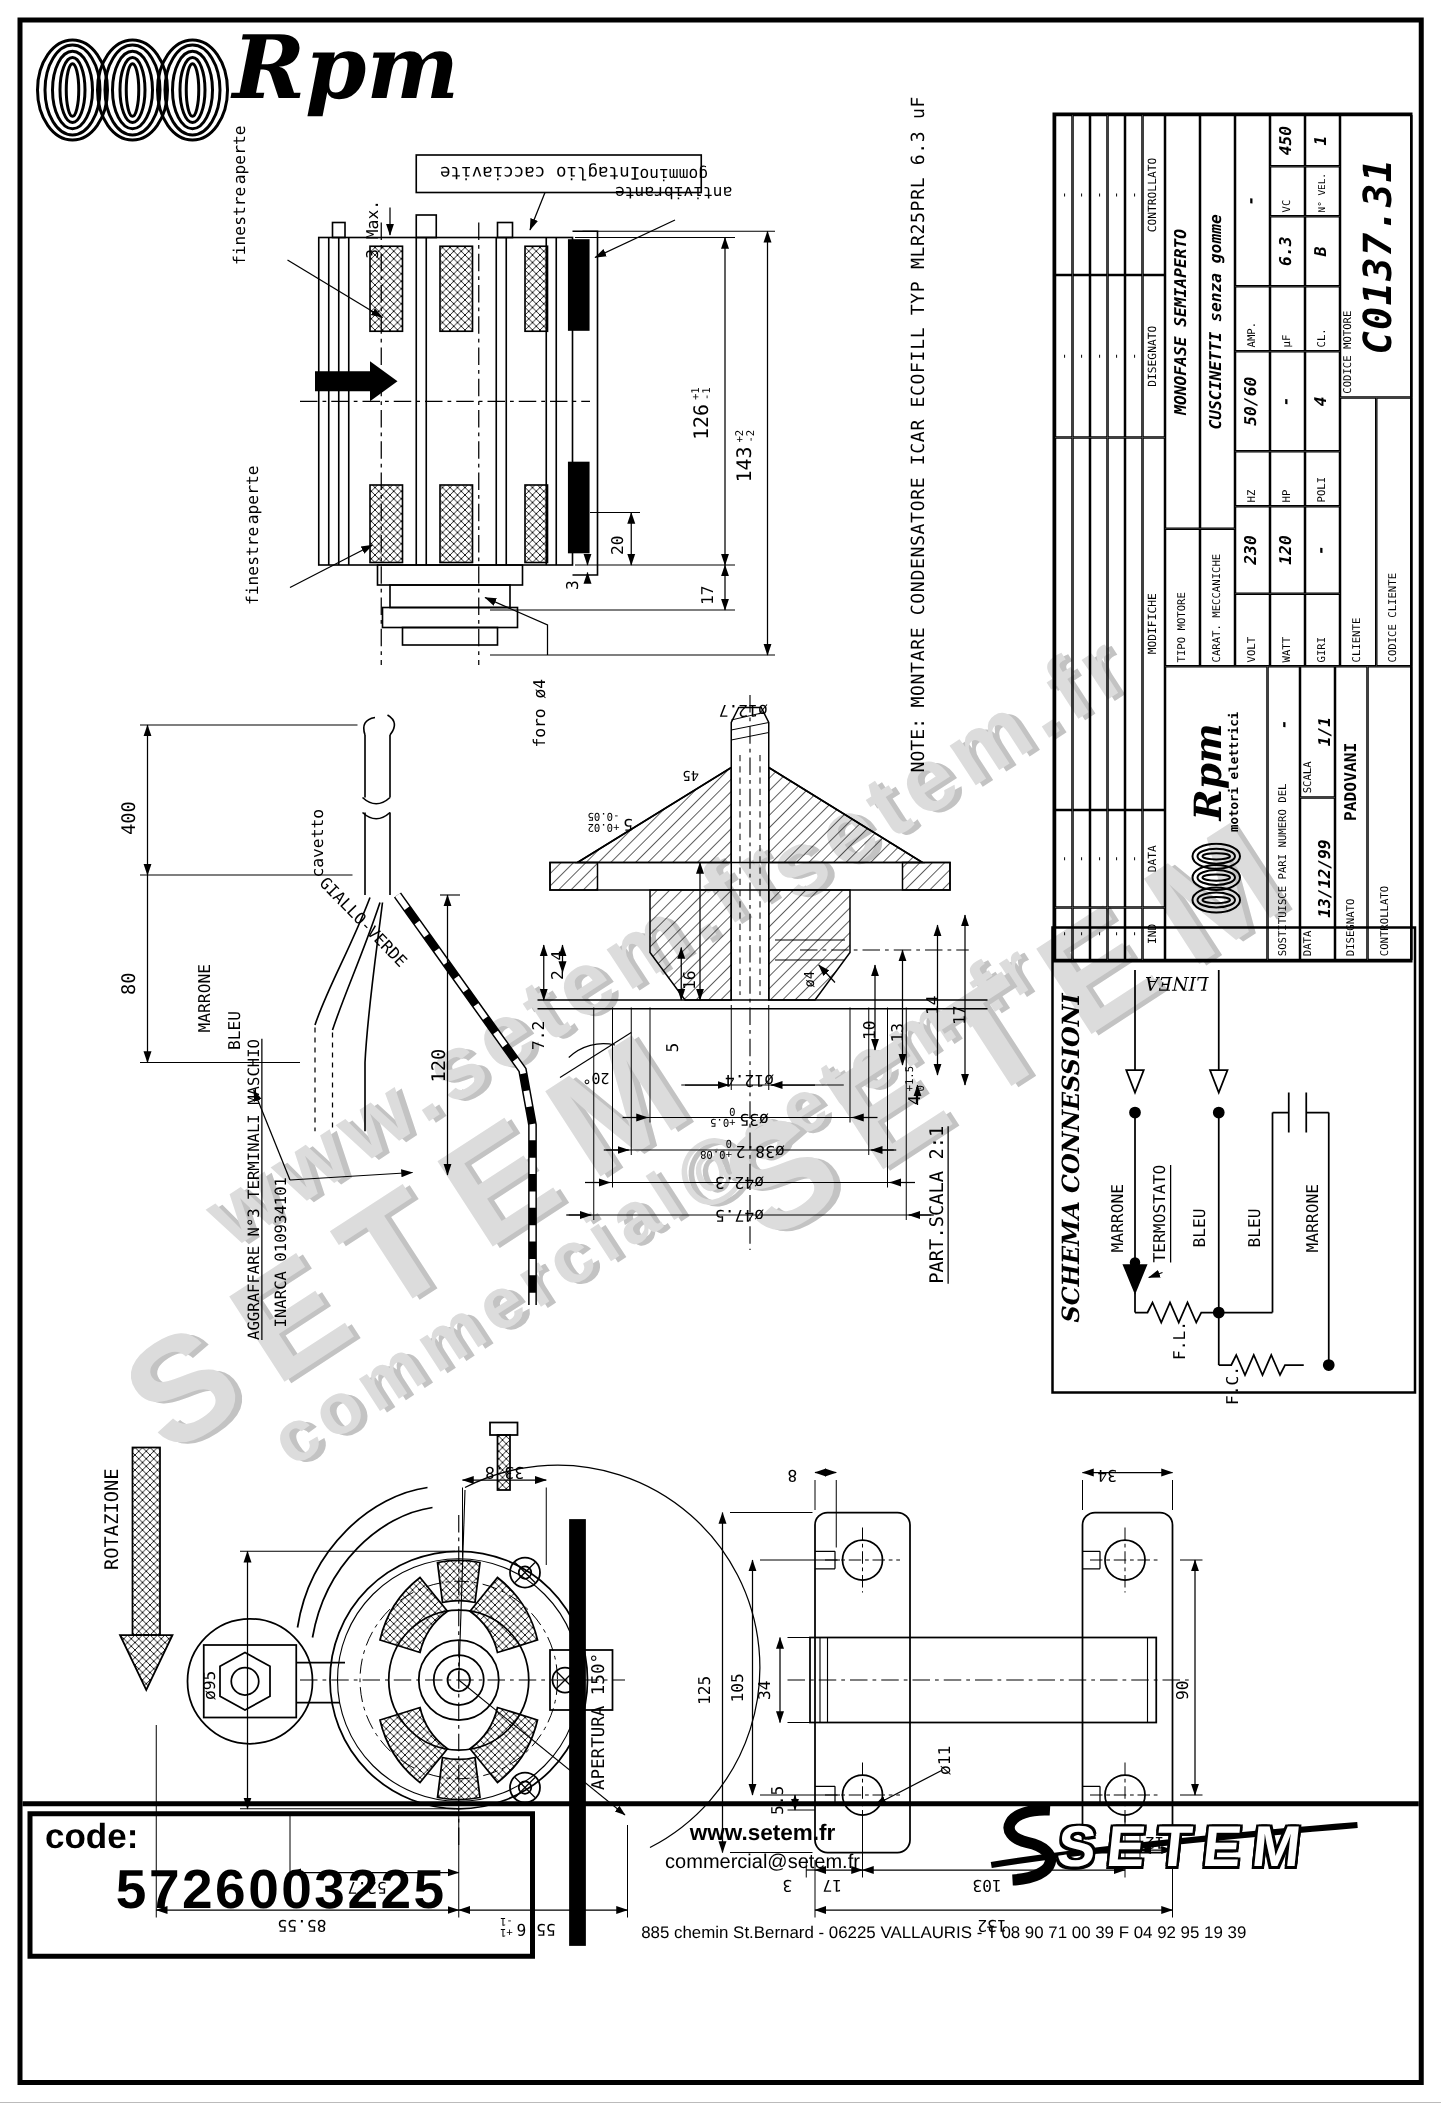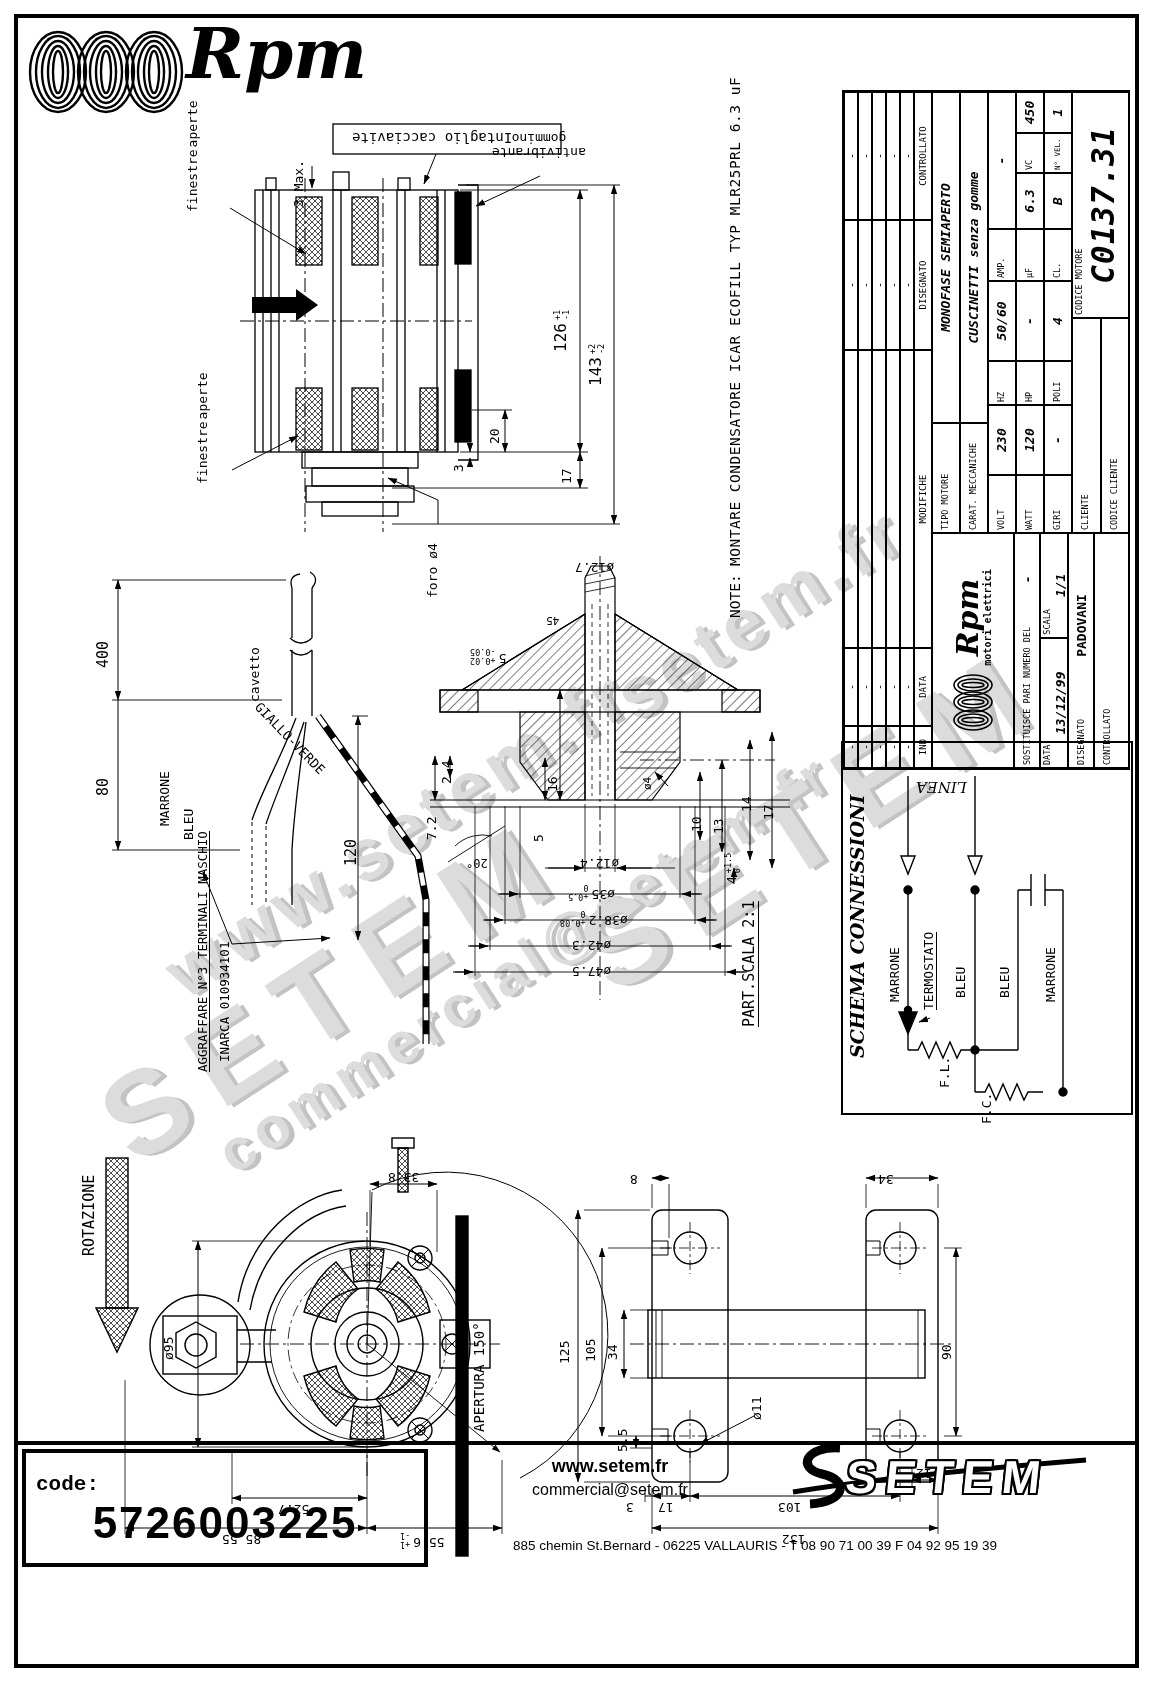--- a/index.html
+++ b/index.html
@@ -36,21 +36,21 @@
   .strip .hrow{height:18px;}
   .dash{font-size:10px;text-align:center;line-height:13px;}
   .shead{font-size:9px;text-align:center;line-height:17px;}
   .tbmain{display:flex;height:198px;}
   .tbleft{width:235px;display:flex;flex-direction:column;}
   .tbmr{flex:1;display:flex;flex-direction:column;}
   .row28{height:28px;display:flex;}
   .codrow{height:58px;display:flex;}
   
   .codebox{position:absolute;left:22px;top:1449px;width:398px;height:110px;border:4px solid #000;z-index:4;}
-  .codelabel{font-family:Liberation Mono, monospace;font-weight:bold;font-size:21px;margin:20px 0 0 10px;}
+  .codelabel{font-family:Liberation Sans, sans-serif;font-weight:bold;font-size:28px;margin:0 0 0 10px;}
   .codeval{font-family:"Liberation Sans",sans-serif;font-weight:bold;font-size:44px;text-align:center;margin-top:2px;letter-spacing:2px;}
   .fcenter{position:absolute;left:470px;top:1456px;width:280px;text-align:center;z-index:4;font-family:"Liberation Sans",sans-serif;}
   .fsite{font-weight:bold;font-size:18px;}
   .femail{font-size:16px;margin-top:4px;}
   .faddr{position:absolute;left:430px;top:1538px;width:650px;text-align:center;z-index:4;
          font-family:"Liberation Sans",sans-serif;font-size:13.5px;}
   .setemlogo{position:absolute;left:788px;top:1440px;width:300px;height:80px;z-index:4;}
   .outline{position:absolute;left:58px;top:10px;font-family:"Liberation Sans",sans-serif;font-weight:bold;
            font-size:46px;letter-spacing:9px;color:#fff;transform:skewX(-6deg);
            text-shadow:-2px 0 #000,2px 0 #000,0 -2px #000,0 2px #000,-2px -2px #000,2px 2px #000,-2px 2px #000,2px -2px #000;}

